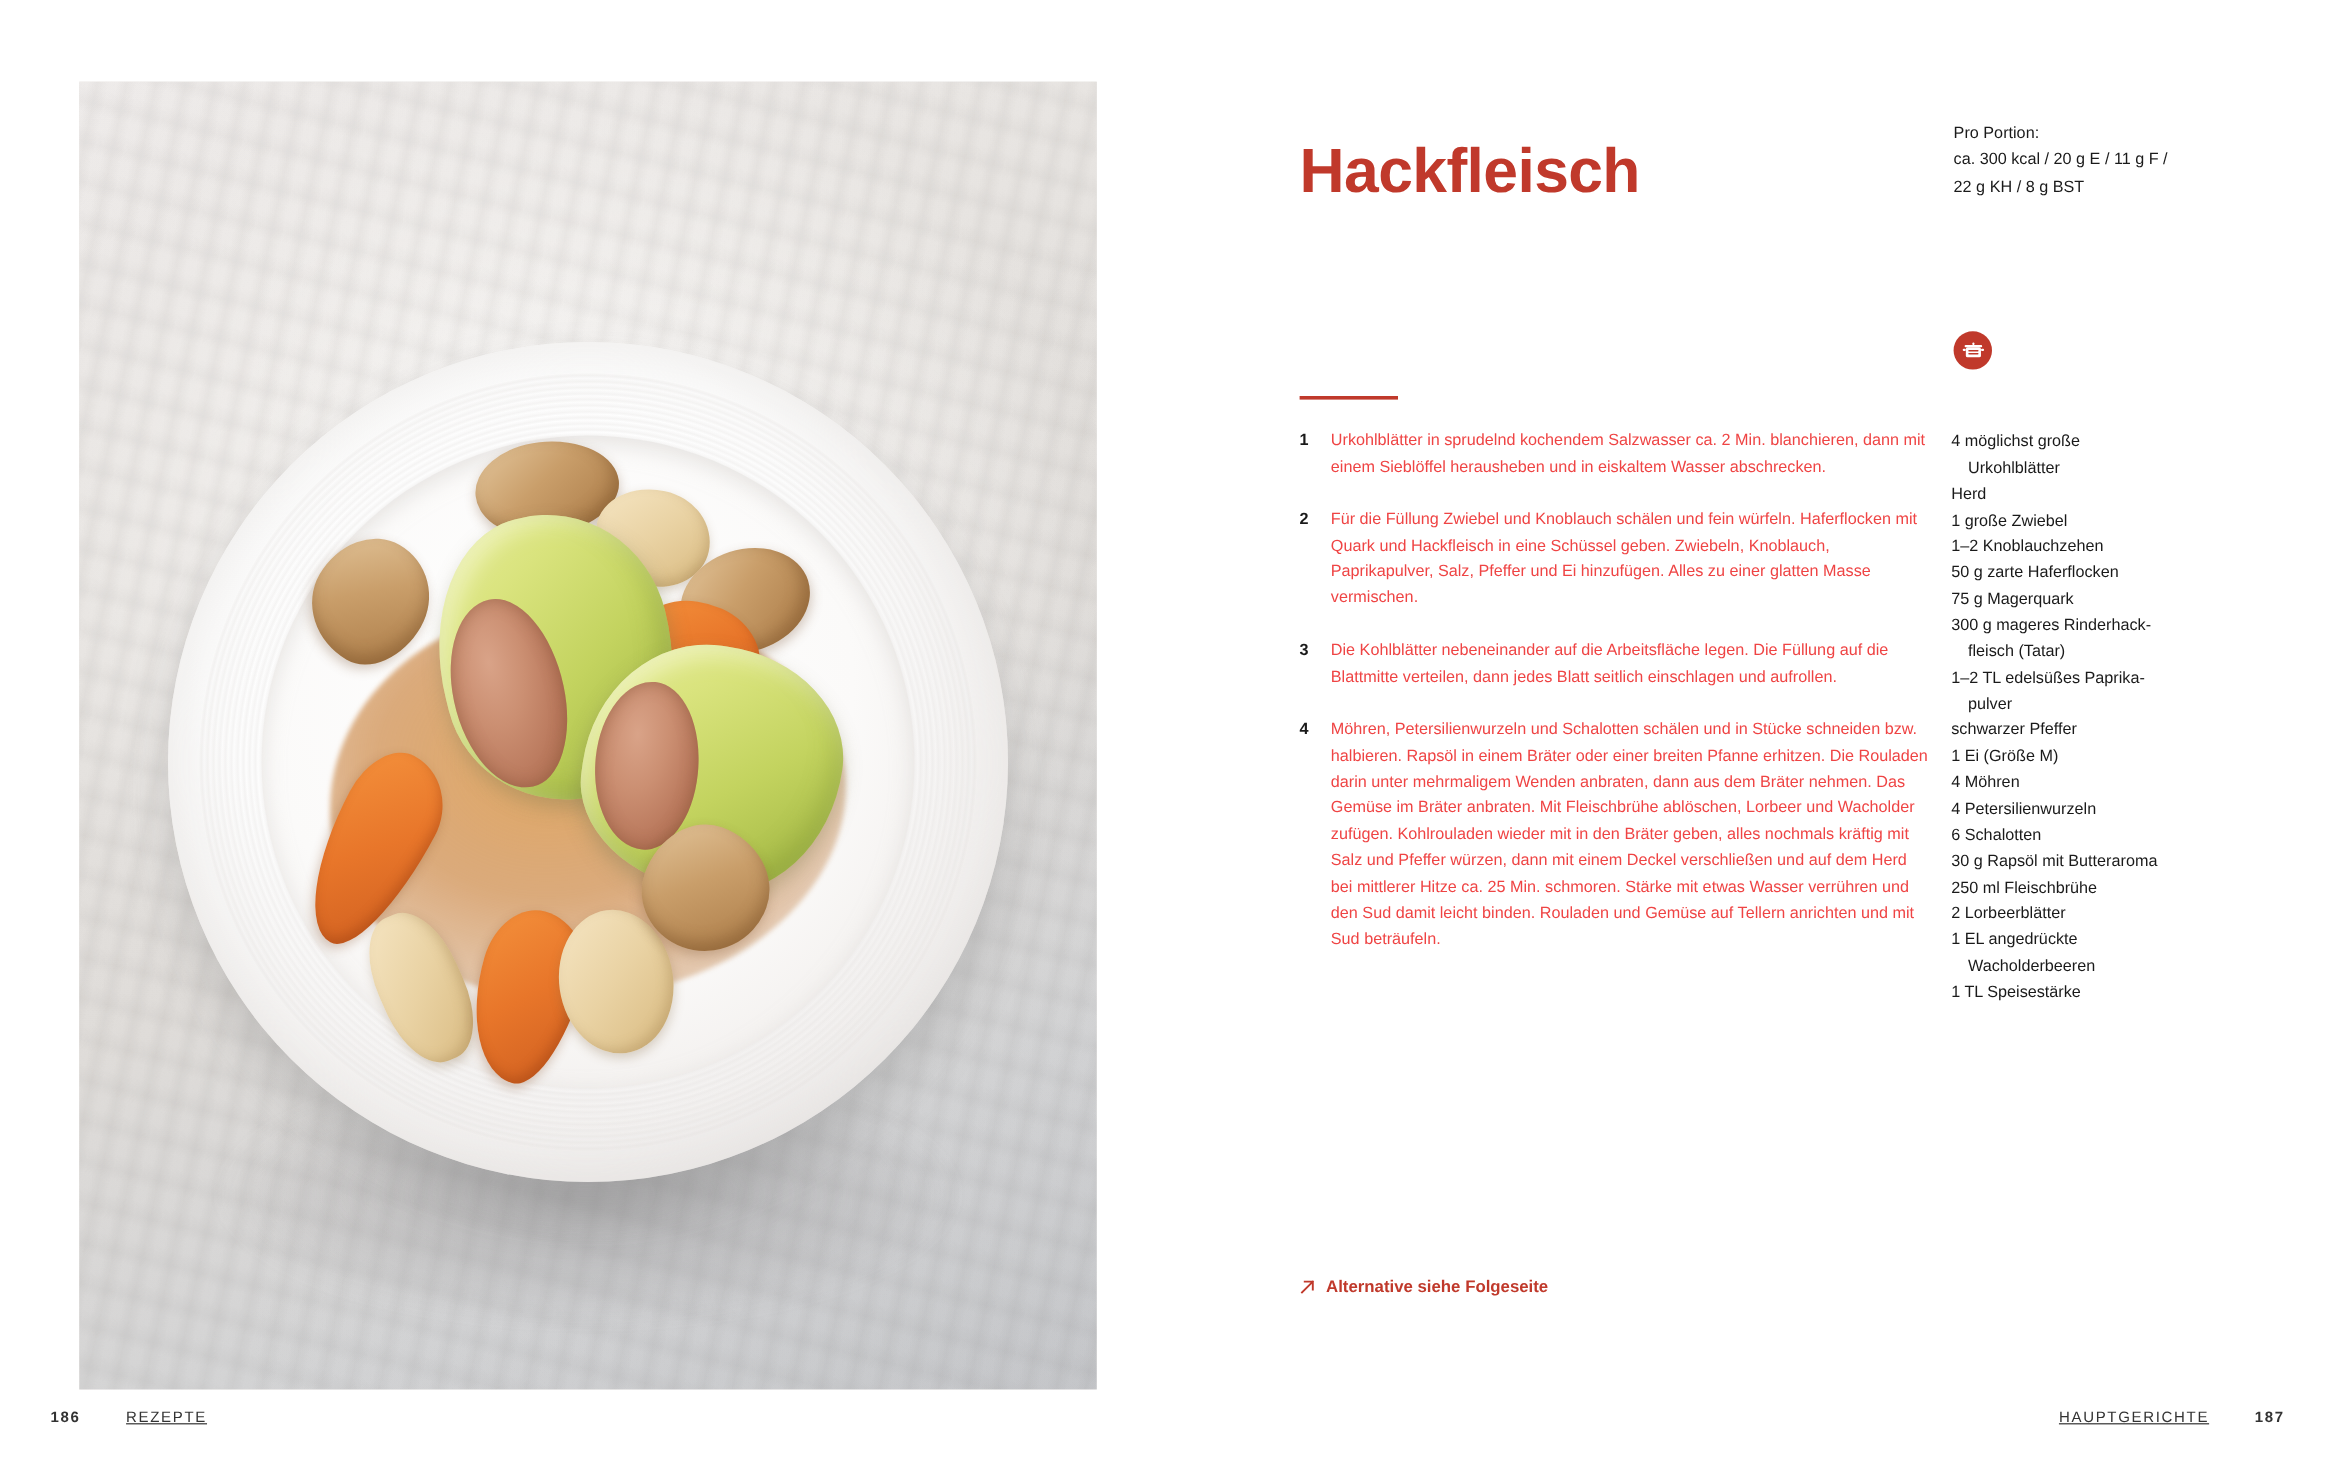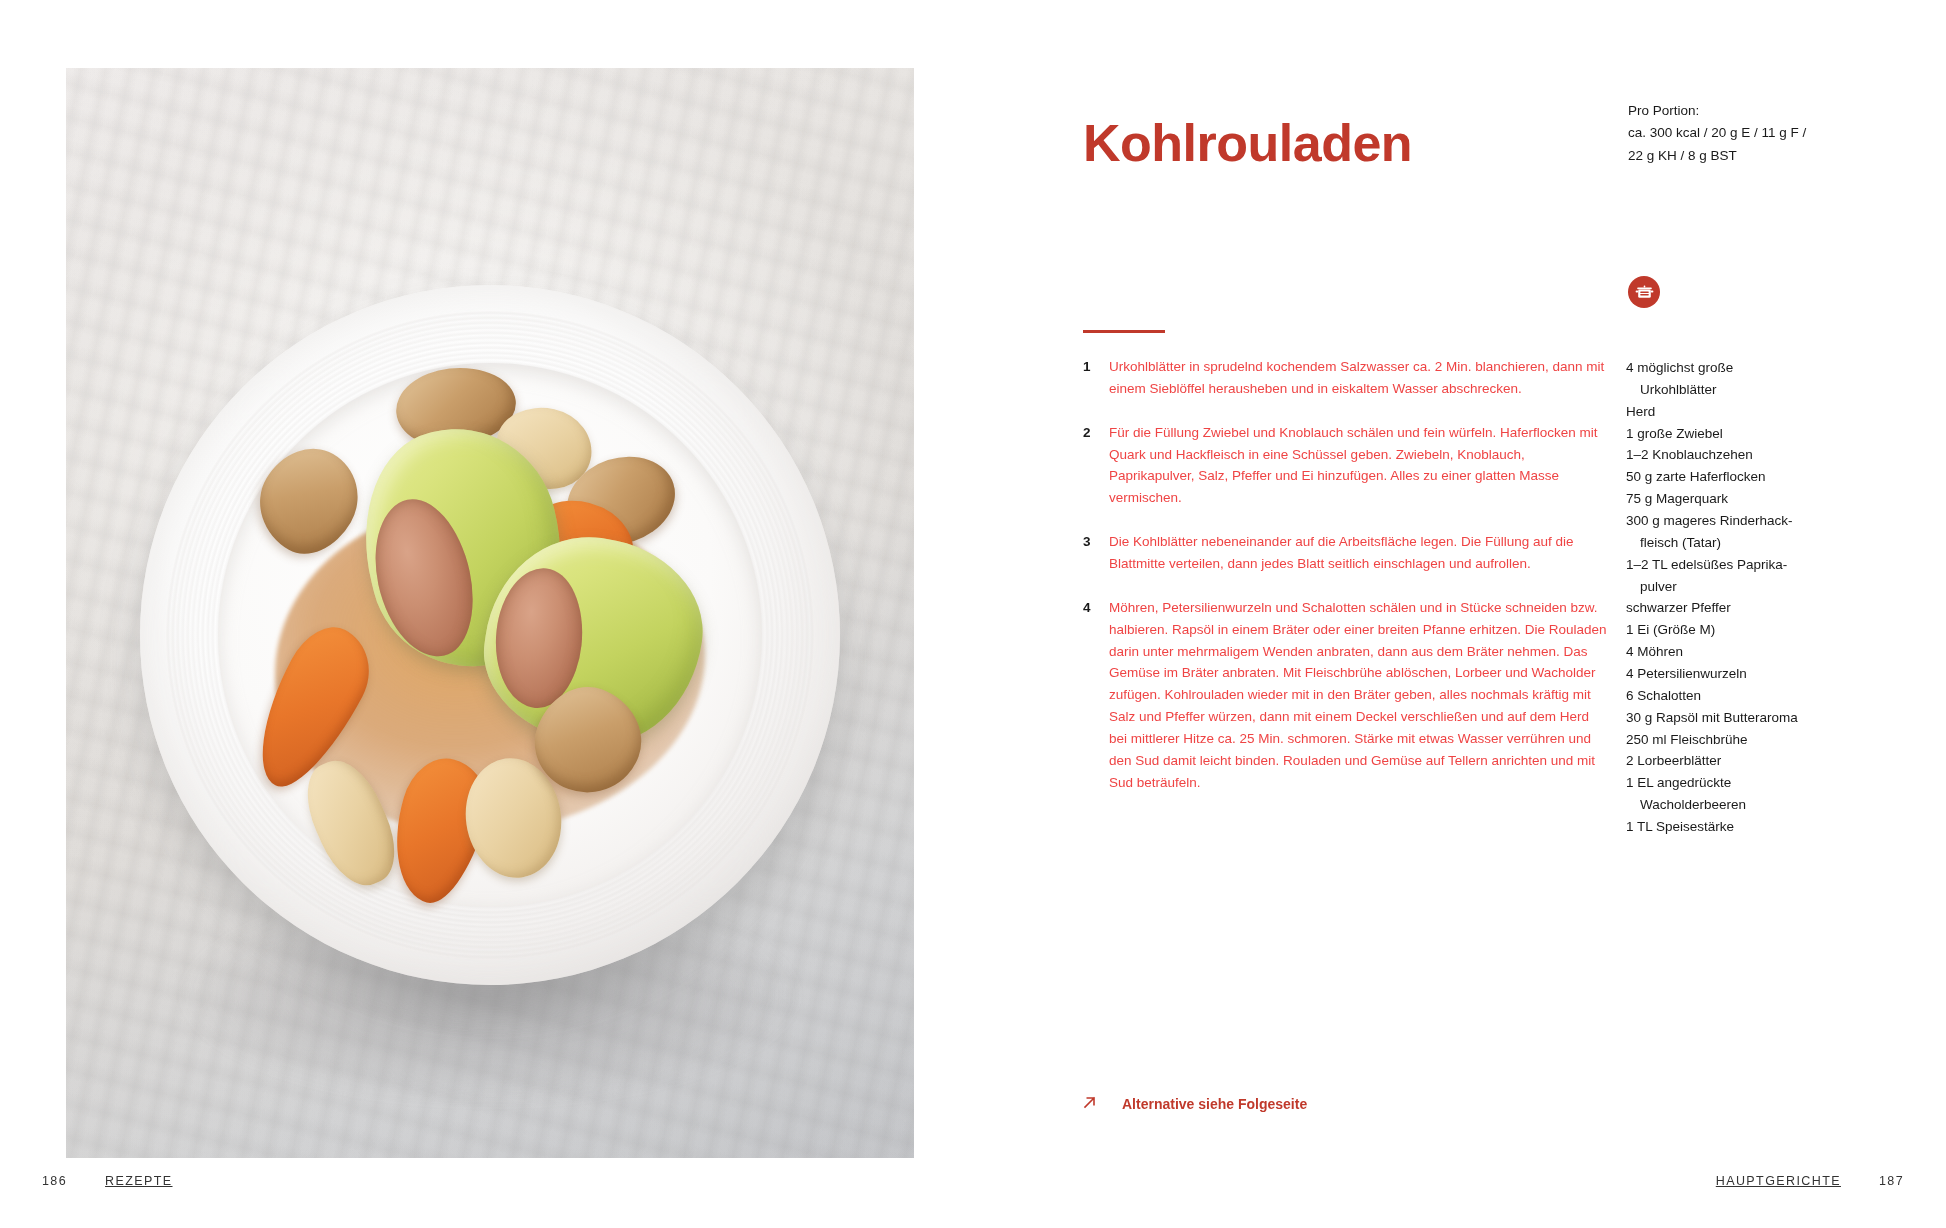--- a/index.html
+++ b/index.html
@@ -247,24 +247,24 @@
     display: block;
     padding-left: 0;
   }
   .ing.cont {
     padding-left: 14px;
   }
 
   .alt-link {
     position: absolute;
     left: 110px;
-    top: 1096px;
+    top: 1064px;
     display: flex;
-    align-items: flex-start;
-    gap: 26px;
+    align-items: center;
+    gap: 9px;
     color: #c0392b;
     font-size: 14px;
     font-weight: 700;
   }
   .arrow-ne {
     display: inline-block;
     width: 13px;
     height: 13px;
     position: relative;
   }
@@ -273,21 +273,21 @@
   
   .footer {
     position: absolute;
     bottom: 40px;
     font-size: 12.5px;
     letter-spacing: 1.4px;
     color: #333;
   }
   .footer-left { left: 42px; display: flex; gap: 38px; }
   .footer-right { right: 42px; display: flex; gap: 38px; }
-  .footer .pg { font-weight: 400; }
+  .footer .pg { font-weight: 700; }
   .footer .sec { font-weight: 400; text-decoration: underline; }
 </style>
 </head>
 <body>
 
 <div class="spread">
 
   <div class="page-left">
 
     <div class="photo">
@@ -314,21 +314,21 @@
     </div>
 
     <div class="footer footer-left">
       <span class="pg">186</span>
       <span class="sec">REZEPTE</span>
     </div>
   </div>
 
   <div class="page-right">
 
-    <h1 class="recipe-title">Kohlrouladen</h1>
+    <h1 class="recipe-title">Hackfleisch</h1>
 
     <div class="nutrition">
       <span class="n-label">Pro Portion:</span>
       <span class="n-label">ca. 300 kcal / 20 g E / 11 g F /</span>
       <span class="n-label">22 g KH / 8 g BST</span>
     </div>
 
     <div class="rule"></div>
 
     <div class="badge">

